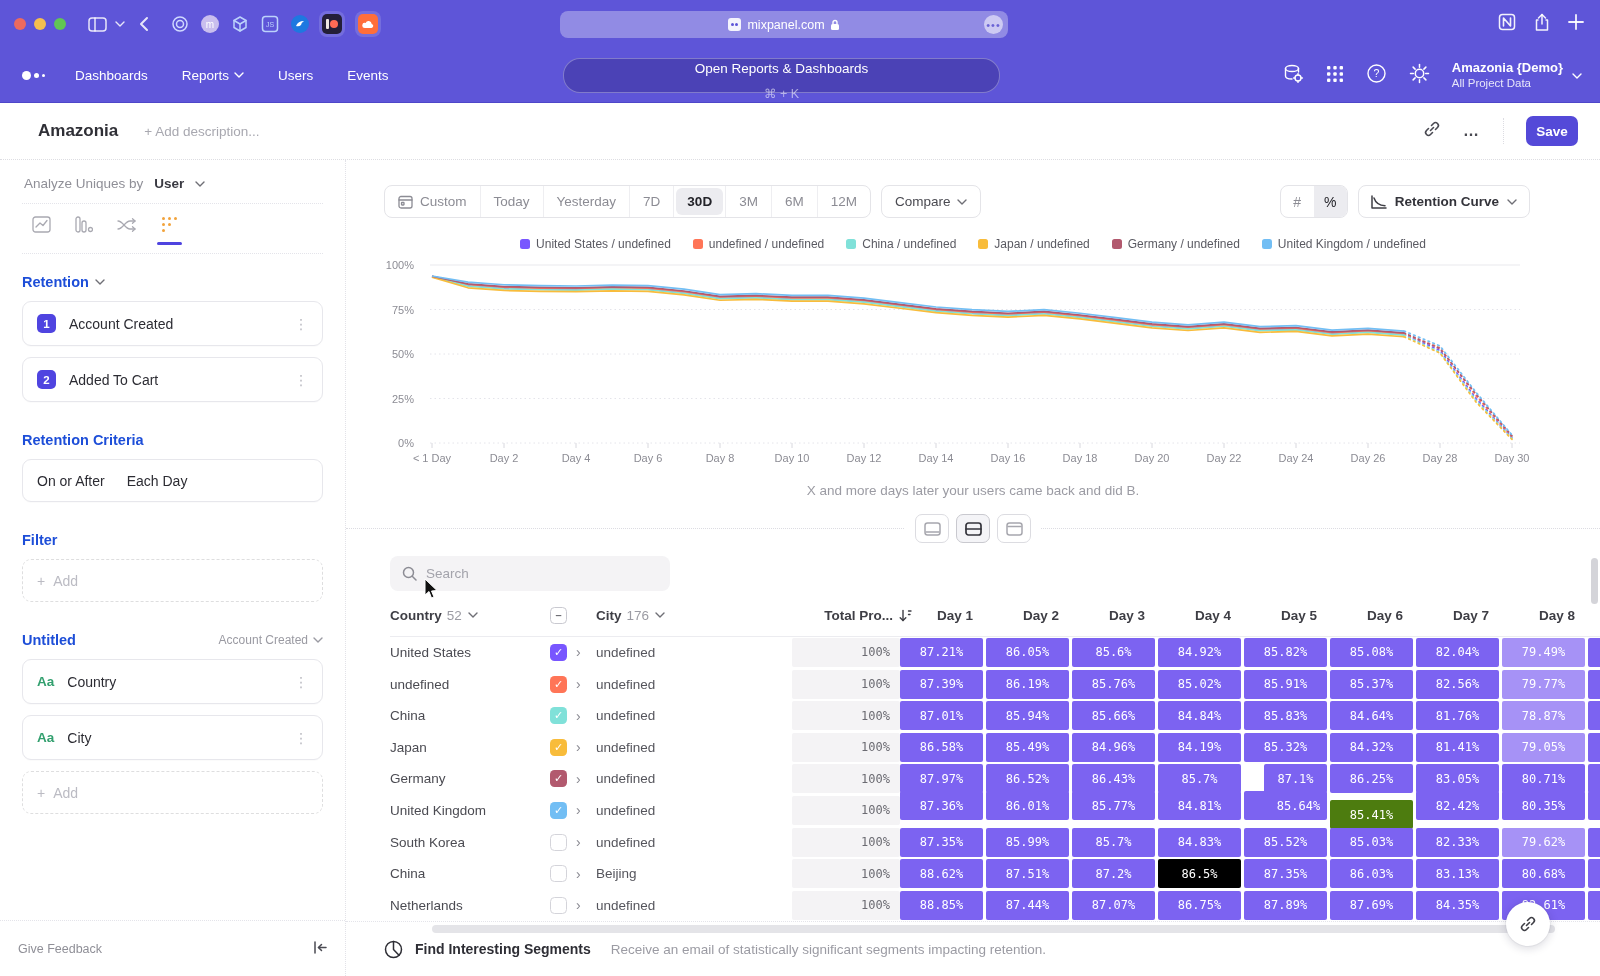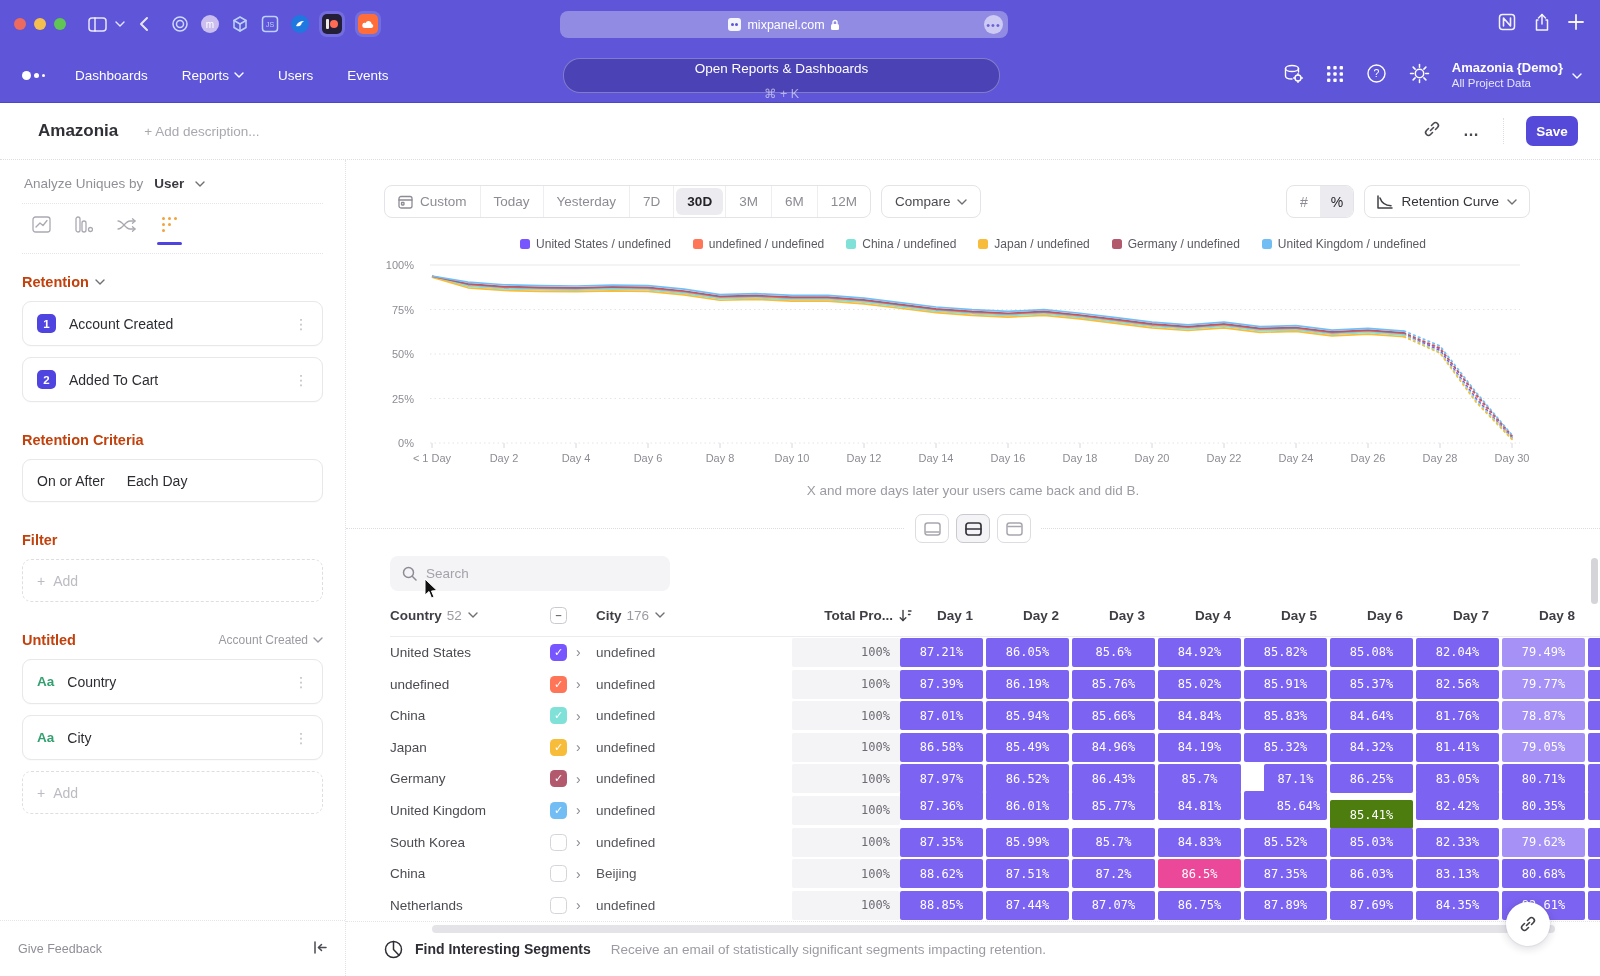--- a/index.html
+++ b/index.html
@@ -49,21 +49,21 @@
   .main { flex:1; position:relative; overflow:hidden; display:flex; flex-direction:column; }
 
   
   .sb-scroll { flex:1; padding:0 22px; overflow:hidden; }
   .analyze-row { padding:16px 2px 12px; font-size:13.5px; color:#8F8F97; display:flex; align-items:center; gap:11px; border-bottom:1px dotted #e4e4ea; }
   .analyze-row b { color:#3A3A42; font-weight:700; }
   .sb-tabs { display:flex; align-items:center; gap:24px; padding:12px 10px 10px; border-bottom:1px dotted #e4e4ea; }
   .sb-tab { position:relative; padding-bottom:6px; color:#A9A9B1; }
   .sb-tab.active { color:#F2A33C; }
   .sb-tab.active::after { content:""; position:absolute; left:-4px; right:-4px; bottom:-2px; height:3px; background:#4F44E0; border-radius:2px; }
-  .sec-h { font-size:14.5px; font-weight:700; color:#c2410c; display:flex; align-items:center; gap:6px; }
+  .sec-h { font-size:14.5px; font-weight:700; color:#1d4ed8; display:flex; align-items:center; gap:6px; }
   .card { border:1px solid #e7e7ec; border-radius:9px; background:#fff; height:43px; display:flex; align-items:center; padding:0 14px; margin-top:11px; box-shadow:0 1px 1px rgba(20,20,40,.02); }
   .card .kebab { margin-left:auto; color:#B9B9C1; font-size:14px; }
   .badge { width:19px; height:19px; border-radius:5px; background:#4F44E0; color:#fff; font-size:11.5px; font-weight:700; display:flex; align-items:center; justify-content:center; margin-right:13px; }
   .card .lbl { font-size:14px; color:#2C2C33; }
   .aa { color:#33A06F; font-weight:700; font-size:13.5px; margin-right:13px; }
   .add-card { border:1px dashed #dededf; border-radius:9px; height:43px; display:flex; align-items:center; padding:0 14px; color:#BBBBC3; font-size:14px; gap:8px; margin-top:11px; }
   .bd-head { display:flex; align-items:center; justify-content:space-between; }
   .bd-scope { font-size:12px; color:#9A9AA2; display:flex; align-items:center; gap:5px; }
   .sb-footer { height:56px; border-top:1px dotted #e4e4ea; display:flex; align-items:center; padding:0 18px; color:#8F8F97; font-size:12.5px; justify-content:space-between; }
 
@@ -72,21 +72,21 @@
   .range-bar { display:flex; align-items:stretch; border:1px solid #e4e4e8; border-radius:8px; height:33px; background:#fff; }
   .range-btn { display:flex; align-items:center; padding:0 13px; font-size:13.5px; color:#8C8C94; border-right:1px solid #eeeef1; gap:7px; cursor:pointer; }
   .range-btn:last-child { border-right:none; }
   .range-btn.active { background:#ECECF0; color:#232329; font-weight:700; border-radius:6px; margin:2px; padding:0 11px; border-right:none; }
   .range-btn.active + .range-btn { border-left:1px solid #eeeef1; }
   .cmp-btn { margin-left:10px; border:1px solid #e4e4e8; border-radius:8px; height:33px; display:flex; align-items:center; padding:0 13px; font-size:13.5px; color:#4A4A51; gap:7px; background:#fff; }
   .right-controls { margin-left:auto; display:flex; align-items:center; gap:10px; }
   .seg2 { display:flex; border:1px solid #e4e4e8; border-radius:8px; height:33px; overflow:hidden; }
   .seg2 > div { width:33px; display:flex; align-items:center; justify-content:center; font-size:14px; color:#8C8C94; }
   .seg2 .on { background:#ECECF0; color:#232329; }
-  .ctype-btn { border:1px solid #e4e4e8; border-radius:8px; height:33px; display:flex; align-items:center; padding:3px 12px; gap:8px; font-size:13.5px; color:#33333a; background:#fff; }
+  .ctype-btn { border:1px solid #e4e4e8; border-radius:8px; height:33px; display:flex; align-items:center; padding:3px 12px; gap:8px; font-size:13.5px; color:#33333a; background:#fff;font-weight:bold; }
 
   
   .legend { display:flex; justify-content:center; gap:22px; margin-top:19px; font-size:12px; color:#5A5A62; }
   .leg-item { display:flex; align-items:center; gap:6px; }
   .leg-sw { width:10px; height:10px; border-radius:2.5px; }
   .chart-wrap { position:relative; height:192px; margin-top:10px; }
   .chart-wrap svg { position:absolute; left:84px; top:0; }
   .ylab { position:absolute; width:60px; text-align:right; left:8px; font-size:11px; color:#8C8C94; }
   .xaxis { position:relative; height:16px; margin-top:2px; }
   .xaxis span { position:absolute; transform:translateX(-50%); font-size:11px; color:#8C8C94; white-space:nowrap; }
@@ -1000,21 +1000,21 @@
                 <div class="day-cell">
                   <div style="background: rgb(124, 99, 241);">88.62%</div>
                 </div>
                 <div class="day-cell">
                   <div style="background: rgb(124, 99, 241);">87.51%</div>
                 </div>
                 <div class="day-cell">
                   <div style="background: rgb(124, 99, 241);">87.2%</div>
                 </div>
                 <div class="day-cell">
-                  <div style="background: #ec4899;">86.5%</div>
+                  <div style="background: #000000;">86.5%</div>
                 </div>
                 <div class="day-cell">
                   <div style="background: rgb(124, 99, 241);">87.35%</div>
                 </div>
                 <div class="day-cell">
                   <div style="background: rgb(124, 99, 241);">86.03%</div>
                 </div>
                 <div class="day-cell">
                   <div style="background: rgb(124, 99, 241);">83.13%</div>
                 </div>

